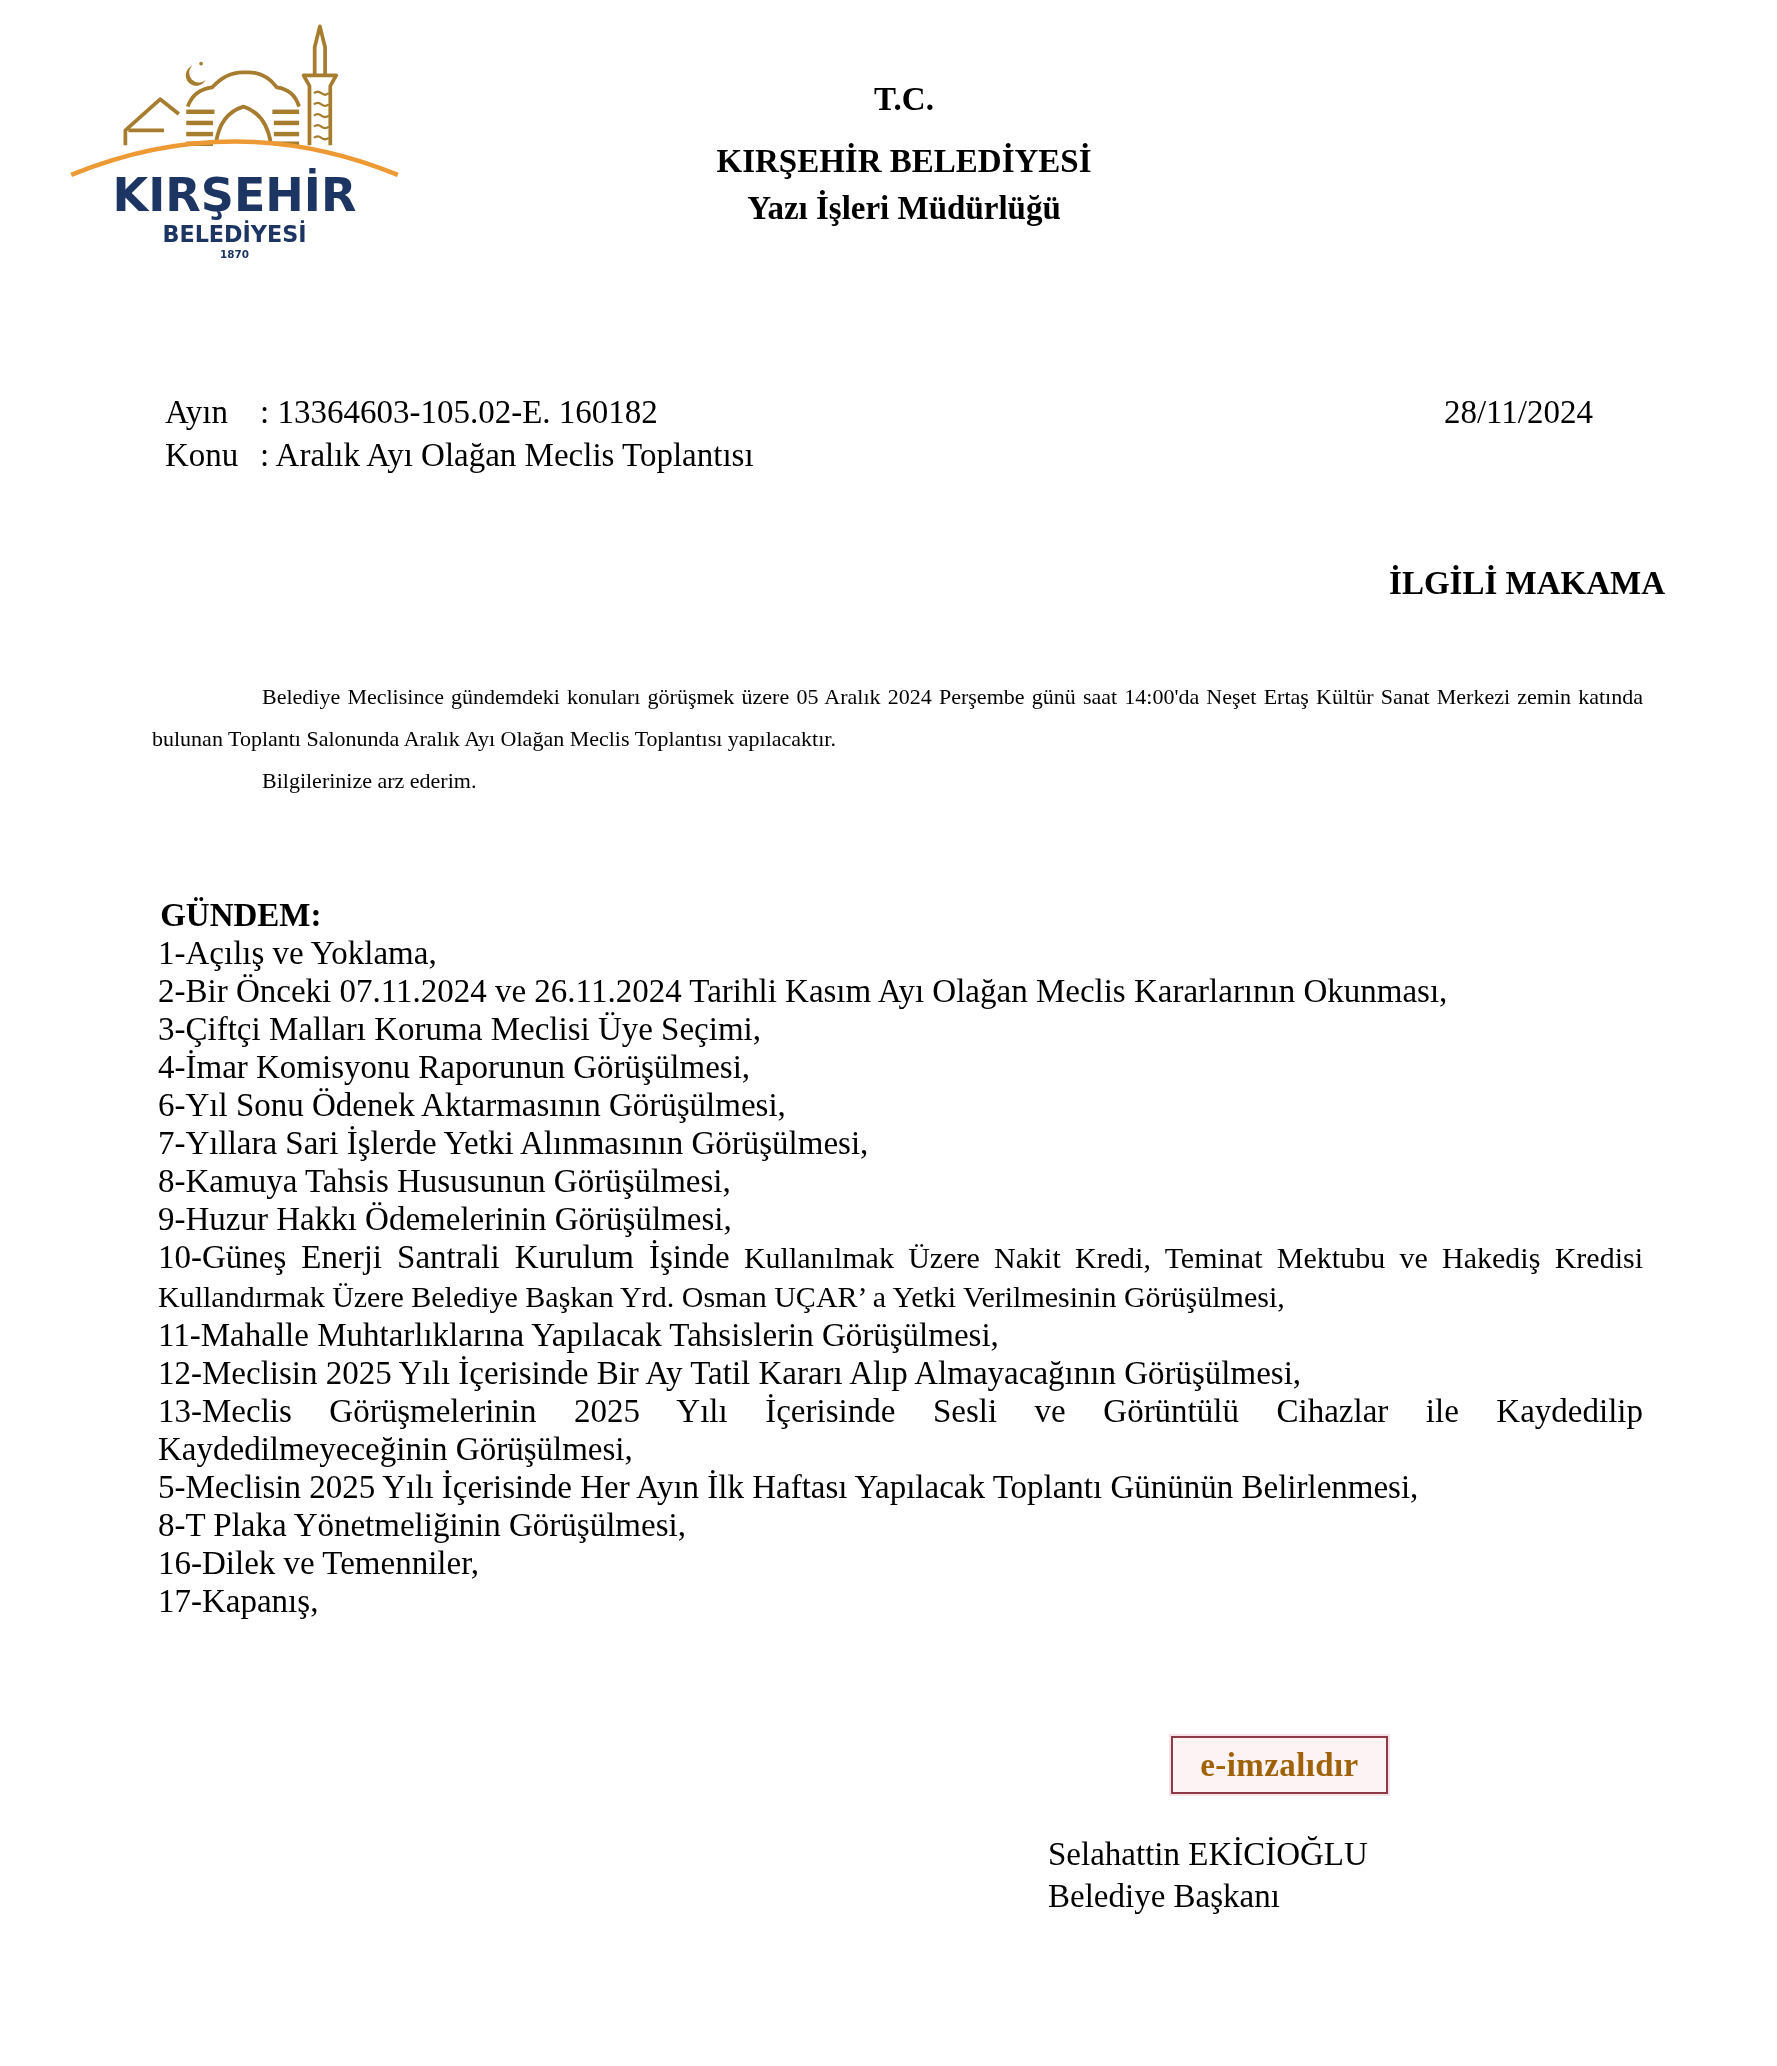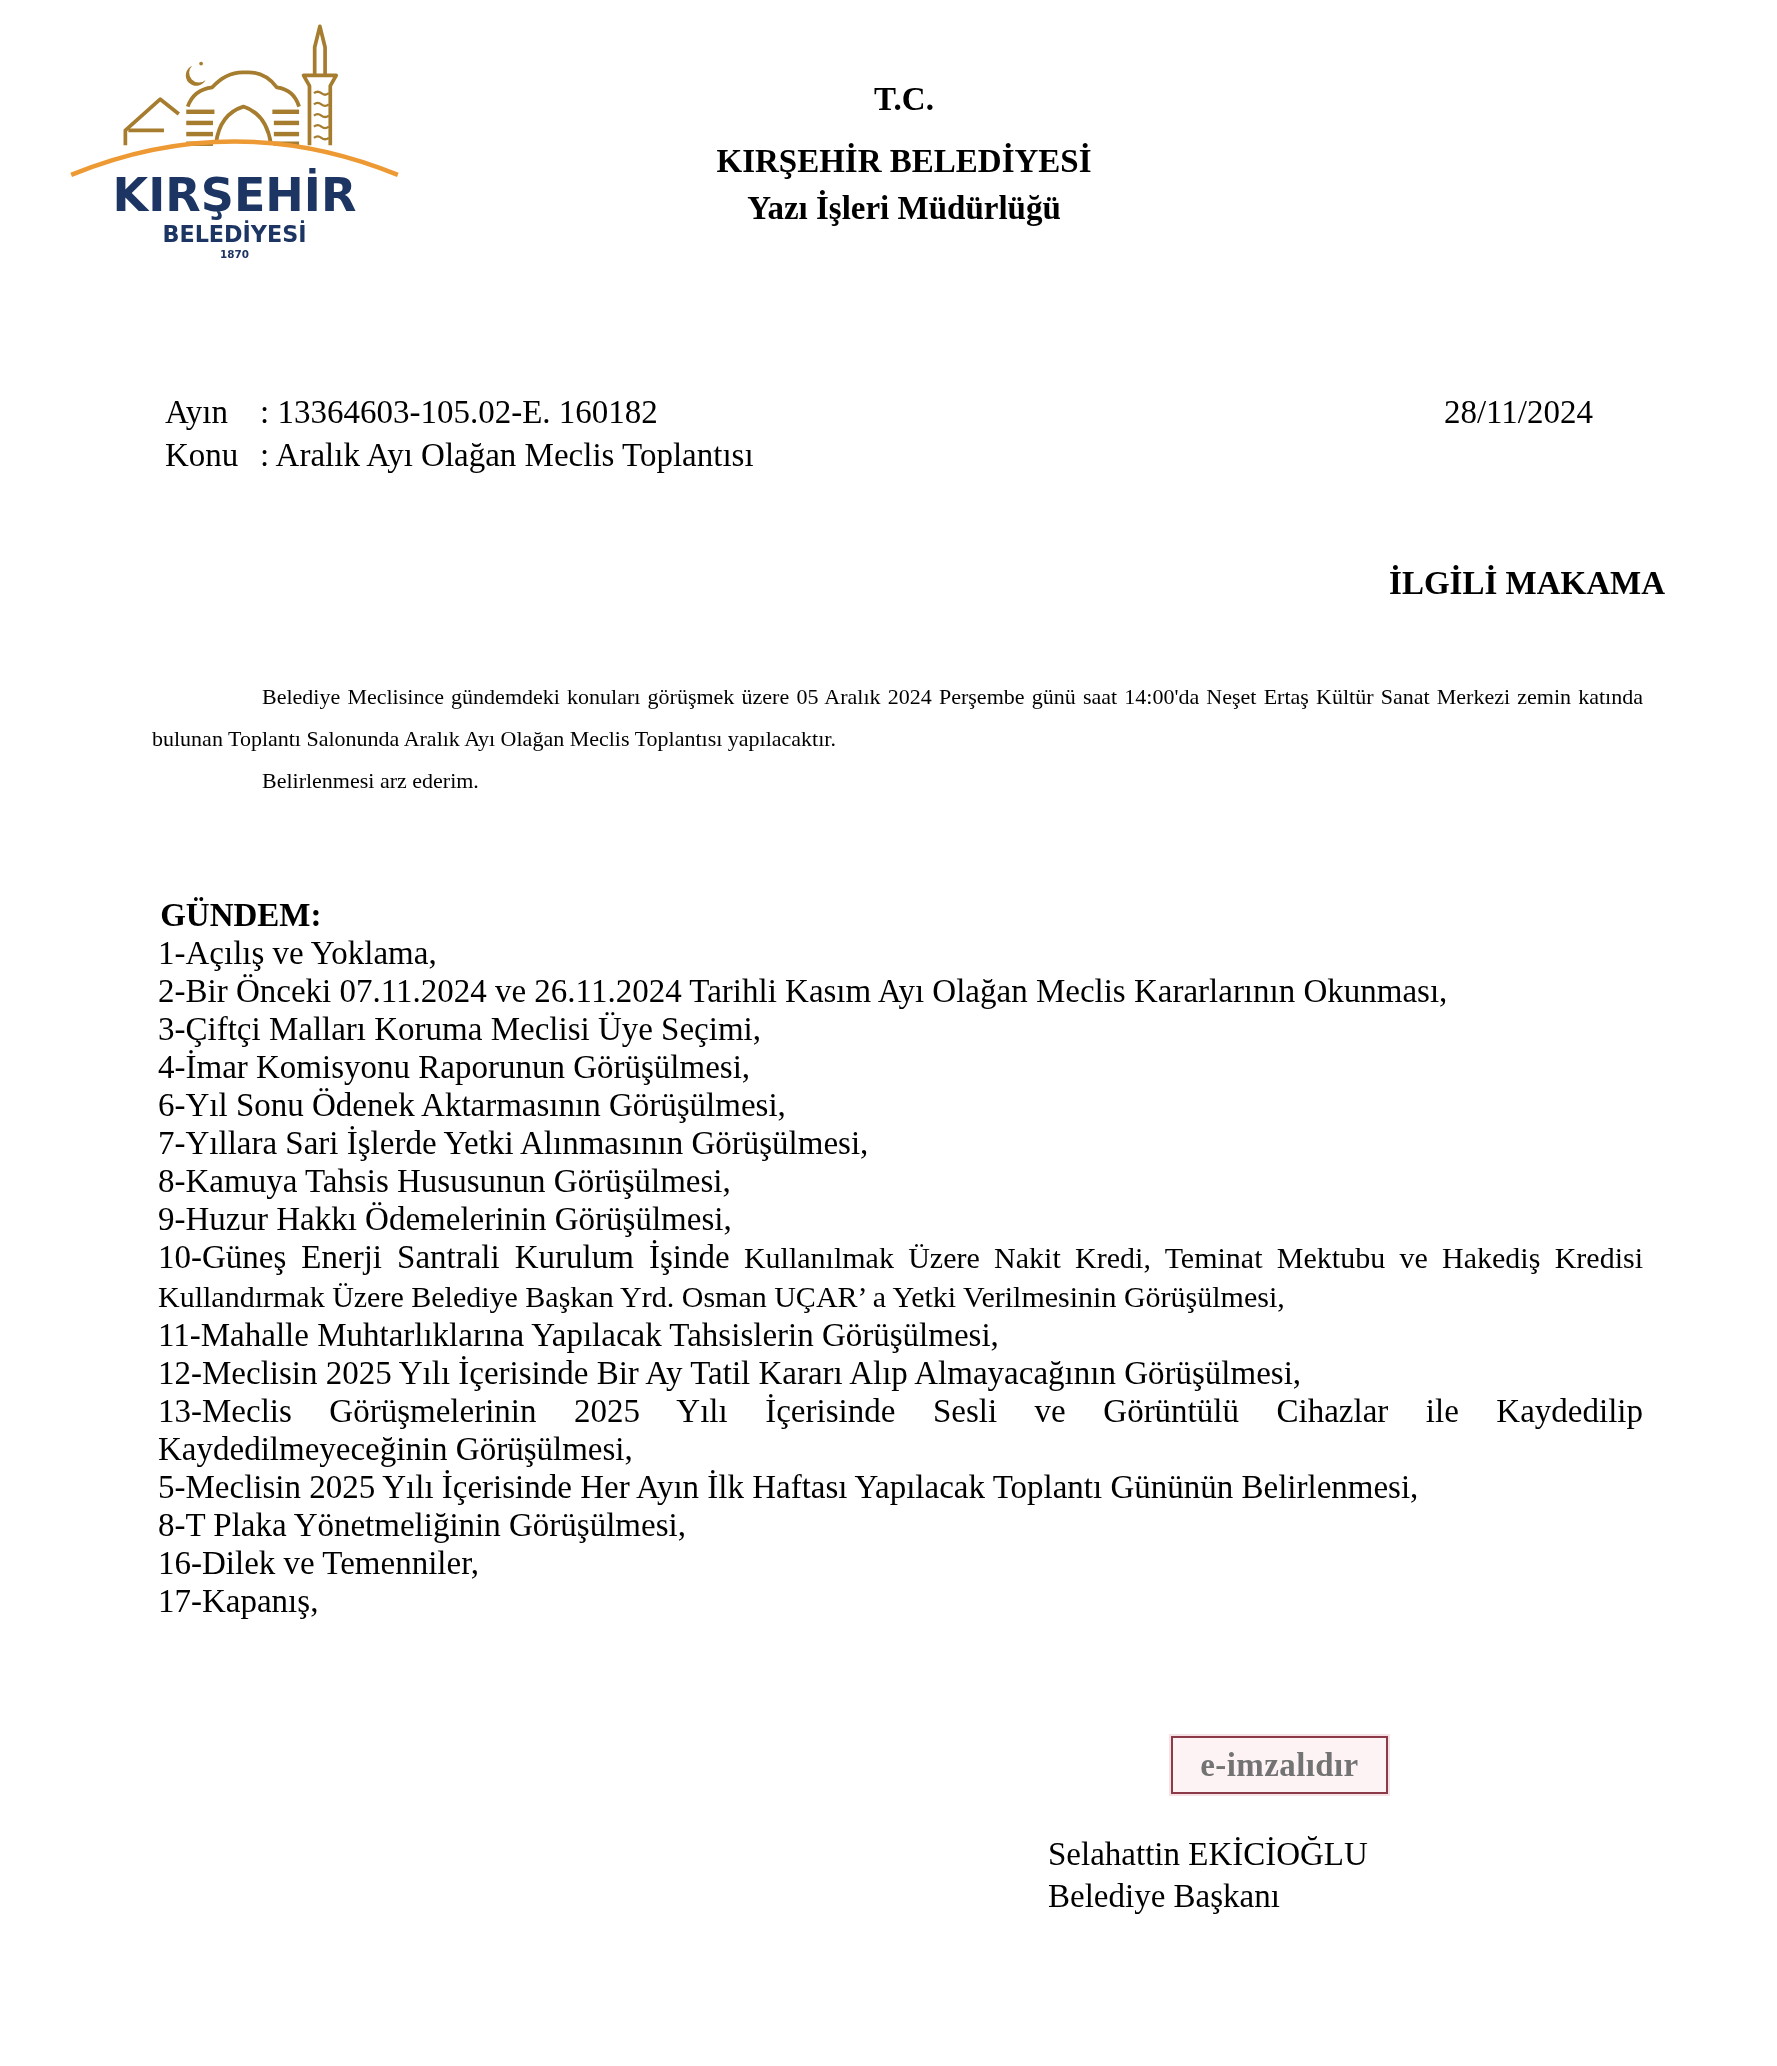--- a/index.html
+++ b/index.html
@@ -20,21 +20,21 @@
   .body-text { left: 152px; width: 1491px; top: 676px; font-size: 22px; line-height: 42px; text-align: justify; }
   .body-text p { margin: 0; text-indent: 110px; }
   .agenda { left: 158px; width: 1485px; top: 896px; font-size: 33px; line-height: 38px; }
   .agenda-title { font-weight: bold; margin-left: 2.2px; }
   .agenda-item { margin: 0; }
   .agenda-item.justify { text-align: justify; text-align-last: left; }
   .agenda-item .cont { font-size: 30px; }
   .stamp { left: 1171px; top: 1736px; width: 217px; height: 58px; border: 2.2px solid #8c3a48;
            background: #fdf3f5; box-sizing: border-box; display: flex; align-items: center; justify-content: center;
            outline: 2.2px solid #f7e3e7; }
-  .stamp span { color: #737373; font-weight: bold; font-size: 33px; letter-spacing: 0.4px; }
+  .stamp span { color: #a16207; font-weight: bold; font-size: 33px; letter-spacing: 0.4px; }
   .sig { left: 1048px; width: 446px; text-align: left; font-size: 33px; line-height: 42px; top: 1833px; }
 </style>
 </head>
 <body>
 
 <div class="abs logo">
   <svg width="335" height="245" viewBox="0 0 450 330">
     <g fill="none" stroke="#a67c2e" stroke-width="5" stroke-linejoin="round">
 
       <path d="M78 170 L78 150 L125 108 L150 128"></path>
@@ -78,21 +78,21 @@
 </div>
 <div class="abs ref ref-konu">
   <span class="ref-label">Konu</span><span>: Aralık Ayı Olağan Meclis Toplantısı</span>
 </div>
 <div class="abs date">28/11/2024</div>
 
 <div class="abs addressee">İLGİLİ MAKAMA</div>
 
 <div class="abs body-text">
   <p>Belediye Meclisince gündemdeki konuları görüşmek üzere 05 Aralık 2024 Perşembe günü saat 14:00'da Neşet Ertaş Kültür Sanat Merkezi zemin katında bulunan Toplantı Salonunda Aralık Ayı Olağan Meclis Toplantısı yapılacaktır.</p>
-  <p>Belirlenmesi arz ederim.</p>
+  <p>Bilgilerinize arz ederim.</p>
 </div>
 
 <div class="abs agenda">
   <div class="agenda-title">GÜNDEM:</div>
   <div id="agenda-list">
       <div class="agenda-item"><span>1-Açılış ve Yoklama,</span></div>
       <div class="agenda-item"><span>2-Bir Önceki 07.11.2024 ve 26.11.2024 Tarihli Kasım Ayı Olağan Meclis Kararlarının Okunması,</span></div>
       <div class="agenda-item"><span>3-Çiftçi Malları Koruma Meclisi Üye Seçimi,</span></div>
       <div class="agenda-item"><span>4-İmar Komisyonu Raporunun Görüşülmesi,</span></div>
       <div class="agenda-item"><span>6-Yıl Sonu Ödenek Aktarmasının Görüşülmesi,</span></div>

